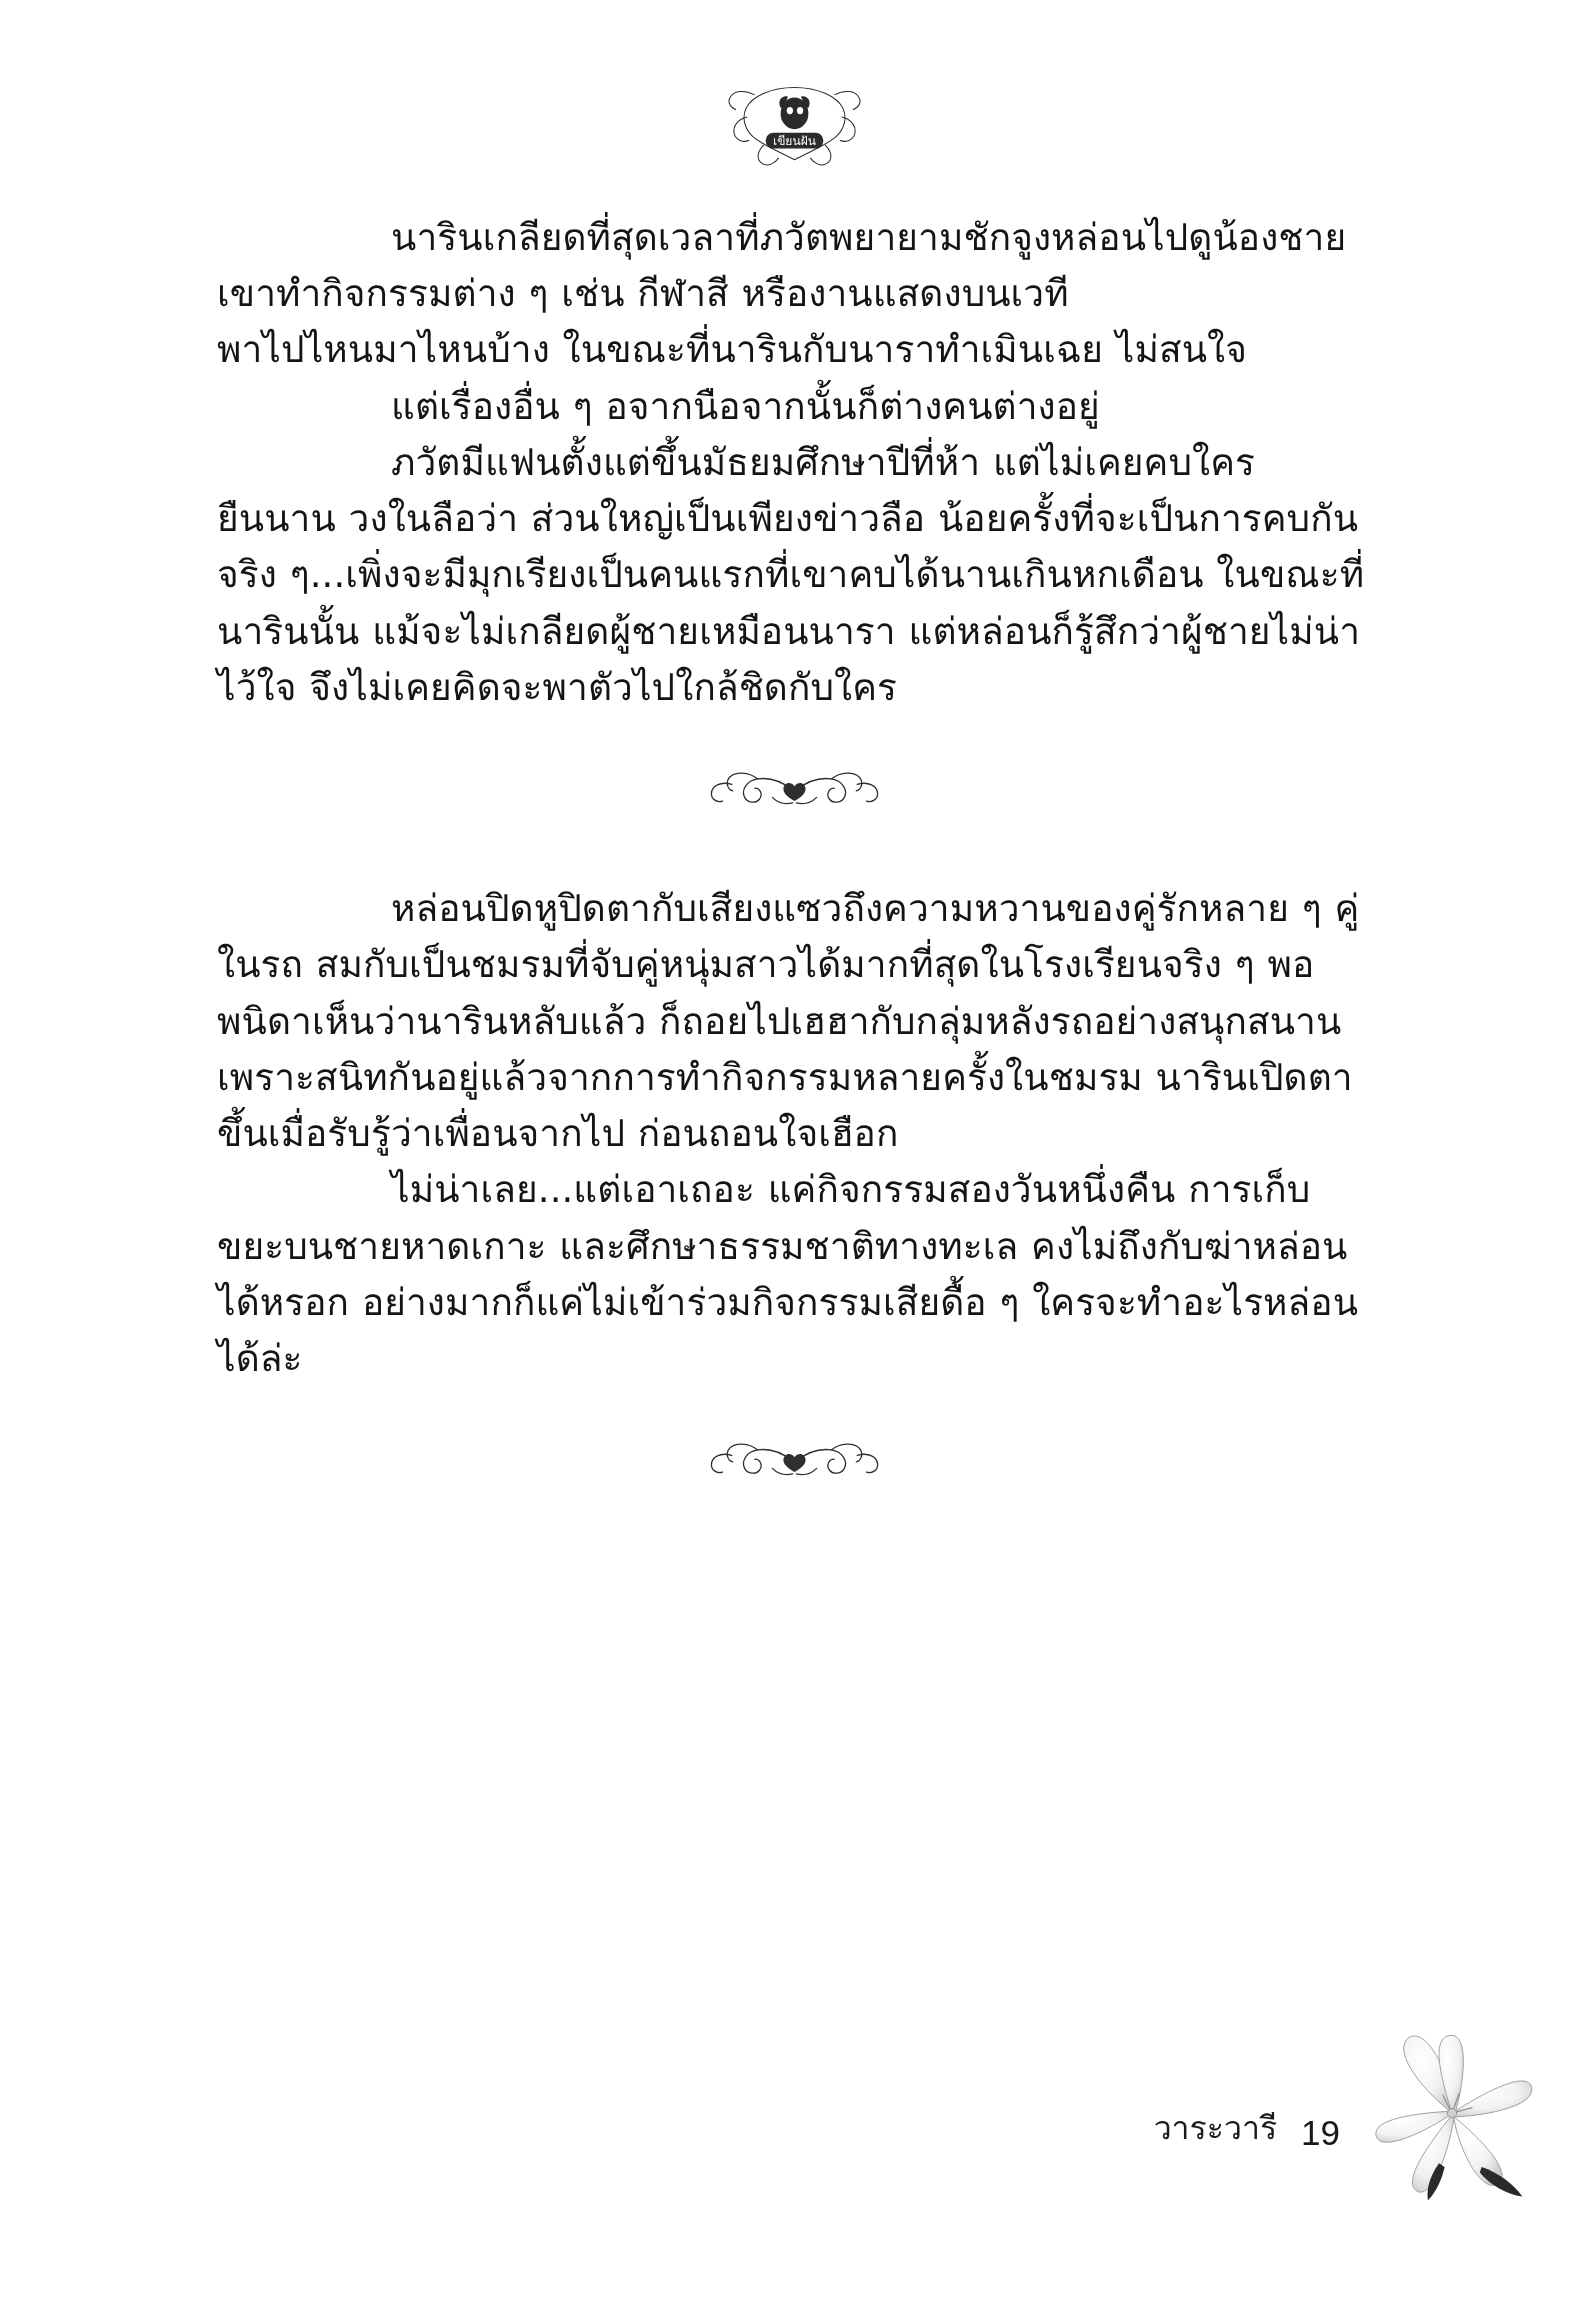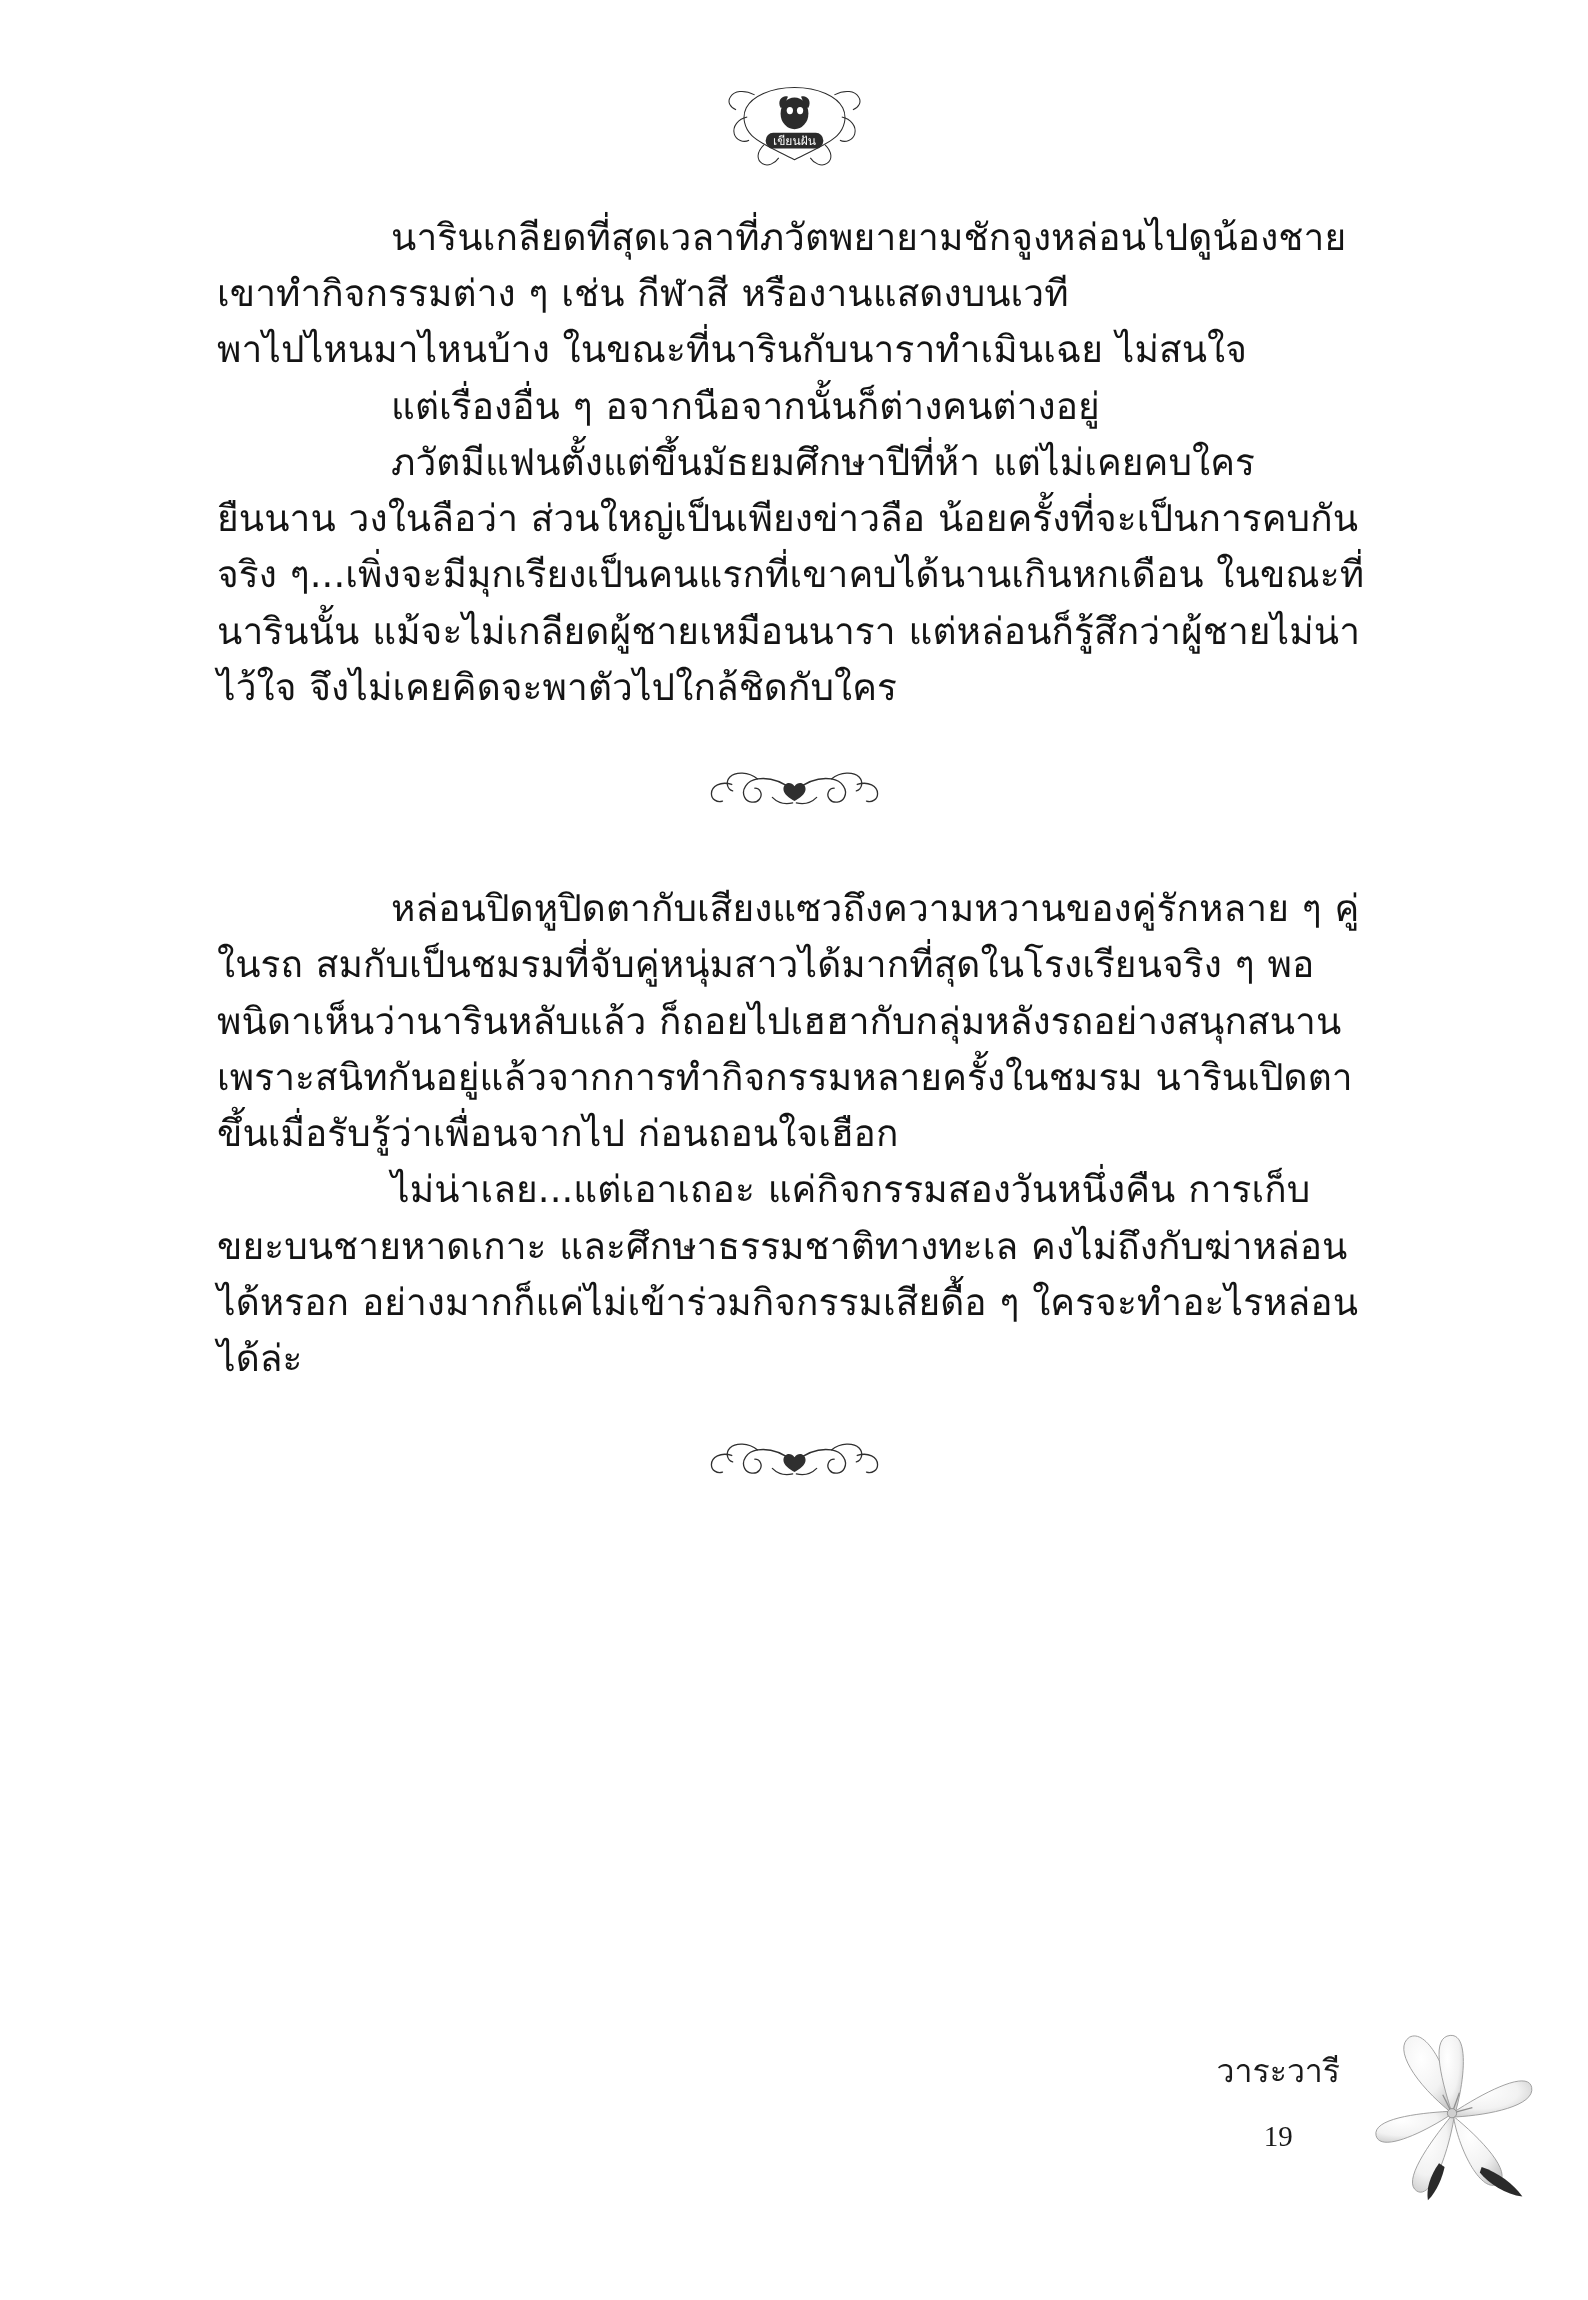--- a/index.html
+++ b/index.html
@@ -75,29 +75,28 @@
     left: 0;
     right: 0;
     bottom: 89px;
     height: 176px;
   }
   .footer-line {
     position: absolute;
     right: 249px;
     bottom: 58px;
     display: flex;
-    align-items: center;
+    align-items: flex-end;
     gap: 24px;
-    font-family: Liberation Serif, serif;
+    font-family: Liberation Sans, sans-serif;
     font-size: 32px;
     color: #1a1a1a;
-    flex-direction: column;
   }
   .footer-page-number {
-    font-size: 29px;
+    font-size: 35px;
   }
   .footer-flower {
     position: absolute;
     right: 35px;
     bottom: 7.4px;
     width: 204px;
     height: 176px;
   }
 </style>
 </head>

